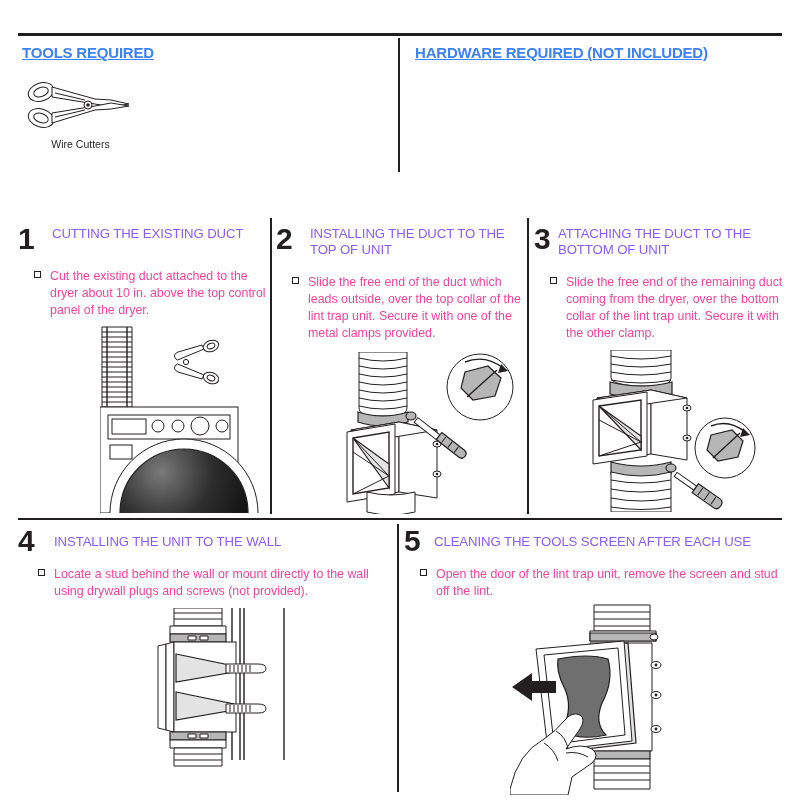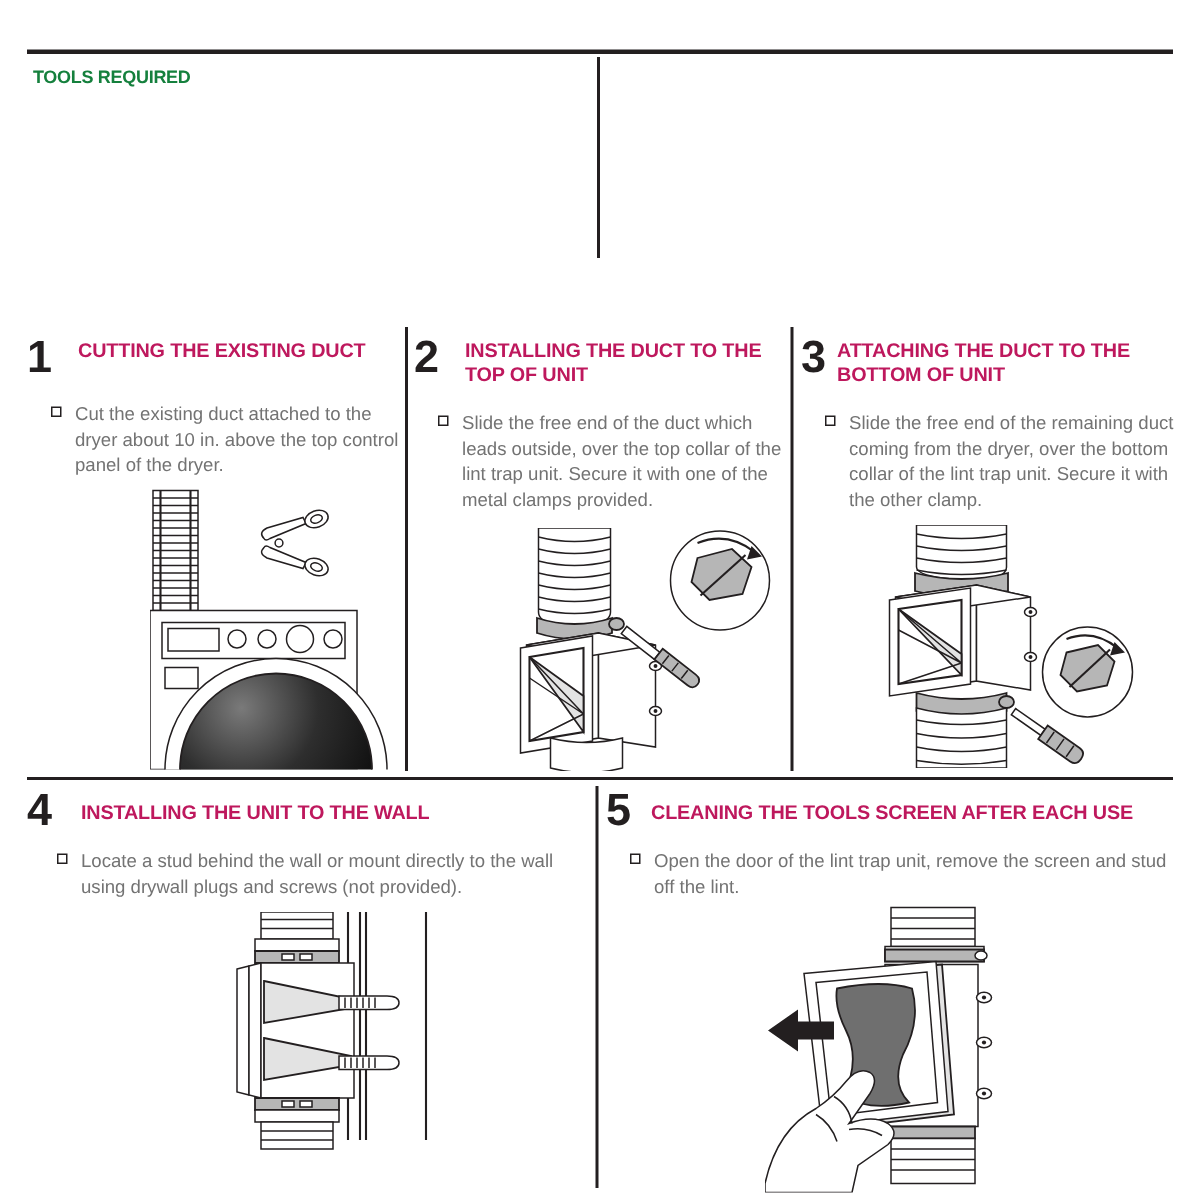--- a/index.html
+++ b/index.html
@@ -36,23 +36,24 @@
   }
   .v-divider-row2 {
     position: absolute; left: 397px; top: 524px; width: 2px; height: 268px;
     background: #231f20;
   }
 
   
   .sec-title {
     position: absolute;
     font-weight: bold;
-    font-size: 12px;
+    font-size: 15px;
     letter-spacing: -0.2px;
-    color: #15803d;
+    color: #3b82f6;
+    text-decoration: underline;
   }
   #tools-title { left: 22px; top: 44px; }
   #hardware-title { left: 415px; top: 44px; }
 
   
   .tool {
     position: absolute;
     text-align: center;
     font-size: 10.5px;
     color: #231f20;
@@ -82,31 +83,31 @@
   .step { position: absolute; }
   .step .num {
     position: absolute;
     font-weight: bold;
     color: #231f20;
     font-size: 30px;
     line-height: 1;
   }
   .step .head {
     position: absolute;
-    font-weight: bold;
+    font-weight: normal;
     font-size: 13.2px;
     line-height: 1.18;
-    color: #be185d;
+    color: #8b5cf6;
     letter-spacing: -0.1px;
   }
   .step .body {
     position: absolute;
     font-size: 12.4px;
     line-height: 1.36;
-    color: #737373;
+    color: #ec4899;
   }
   .body .bullet {
     position: absolute; left: 0; top: 3px;
     width: 7px; height: 7px;
     border: 1.3px solid #231f20;
   }
   .body .txt { display: block; margin-left: 16px; }
 
   
   #step-1 { left: 18px;  top: 222px; width: 250px; }
@@ -152,21 +153,36 @@
 <div class="page">
 
   <div class="rule-top"></div>
   <div class="v-divider-top"></div>
   <div class="rule-mid"></div>
   <div class="v-divider-row1"></div>
   <div class="v-divider-row1b"></div>
   <div class="v-divider-row2"></div>
 
   <div class="sec-title" id="tools-title">TOOLS REQUIRED</div>
-
+  <div class="sec-title" id="hardware-title">HARDWARE REQUIRED (NOT INCLUDED)</div>
+
+  <div class="tool" id="tool-cutters">
+    <svg class="art" width="112" height="56" viewBox="0 0 112 56">
+      <ellipse class="fl-wt" cx="16" cy="14" rx="13" ry="9" transform="rotate(-18 16 14)"></ellipse>
+      <ellipse class="fl-wt" cx="16" cy="14" rx="7.5" ry="4.5" transform="rotate(-18 16 14)"></ellipse>
+      <ellipse class="fl-wt" cx="16" cy="40" rx="13" ry="9" transform="rotate(18 16 40)"></ellipse>
+      <ellipse class="fl-wt" cx="16" cy="40" rx="7.5" ry="4.5" transform="rotate(18 16 40)"></ellipse>
+      <path class="fl-wt" d="M27 9 L70 21 L86 22 L104 26 L86 29 L70 26 L27 19 Z"></path>
+      <path class="fl-wt" d="M27 45 L70 32 L86 31 L104 28 L86 25 L70 28 L27 35 Z"></path>
+      <circle class="fl-wt" cx="63" cy="27" r="4"></circle>
+      <circle class="fl-k" cx="63" cy="27" r="1.8"></circle>
+      <path class="ln-t" d="M30 15 L60 22 M30 39 L60 32"></path>
+    </svg>
+    <span class="cap">Wire Cutters</span>
+  </div>
 
 
 
 
 
   <div class="step" id="step-1">
     <div class="num">1</div>
     <div class="head">CUTTING THE EXISTING DUCT</div>
     <div class="body">
       <span class="bullet"></span>

